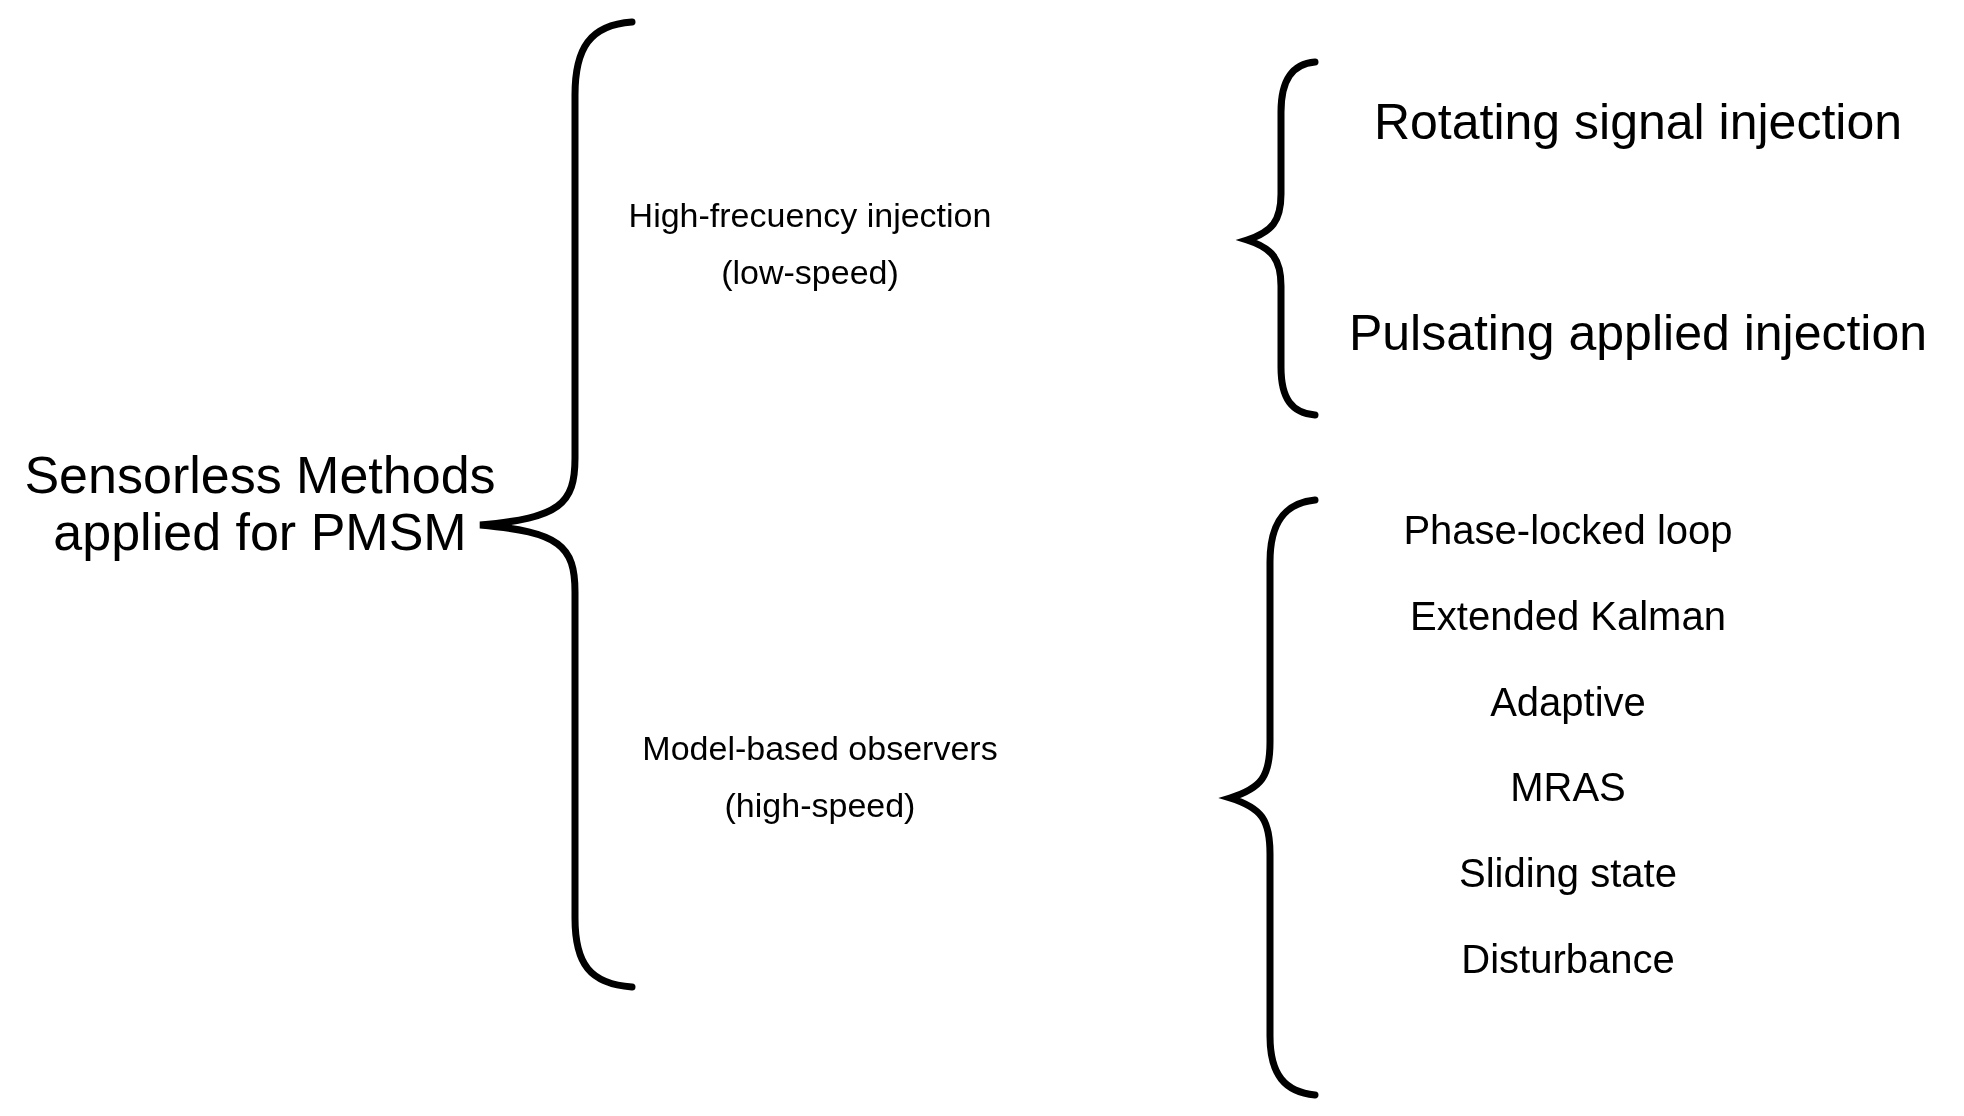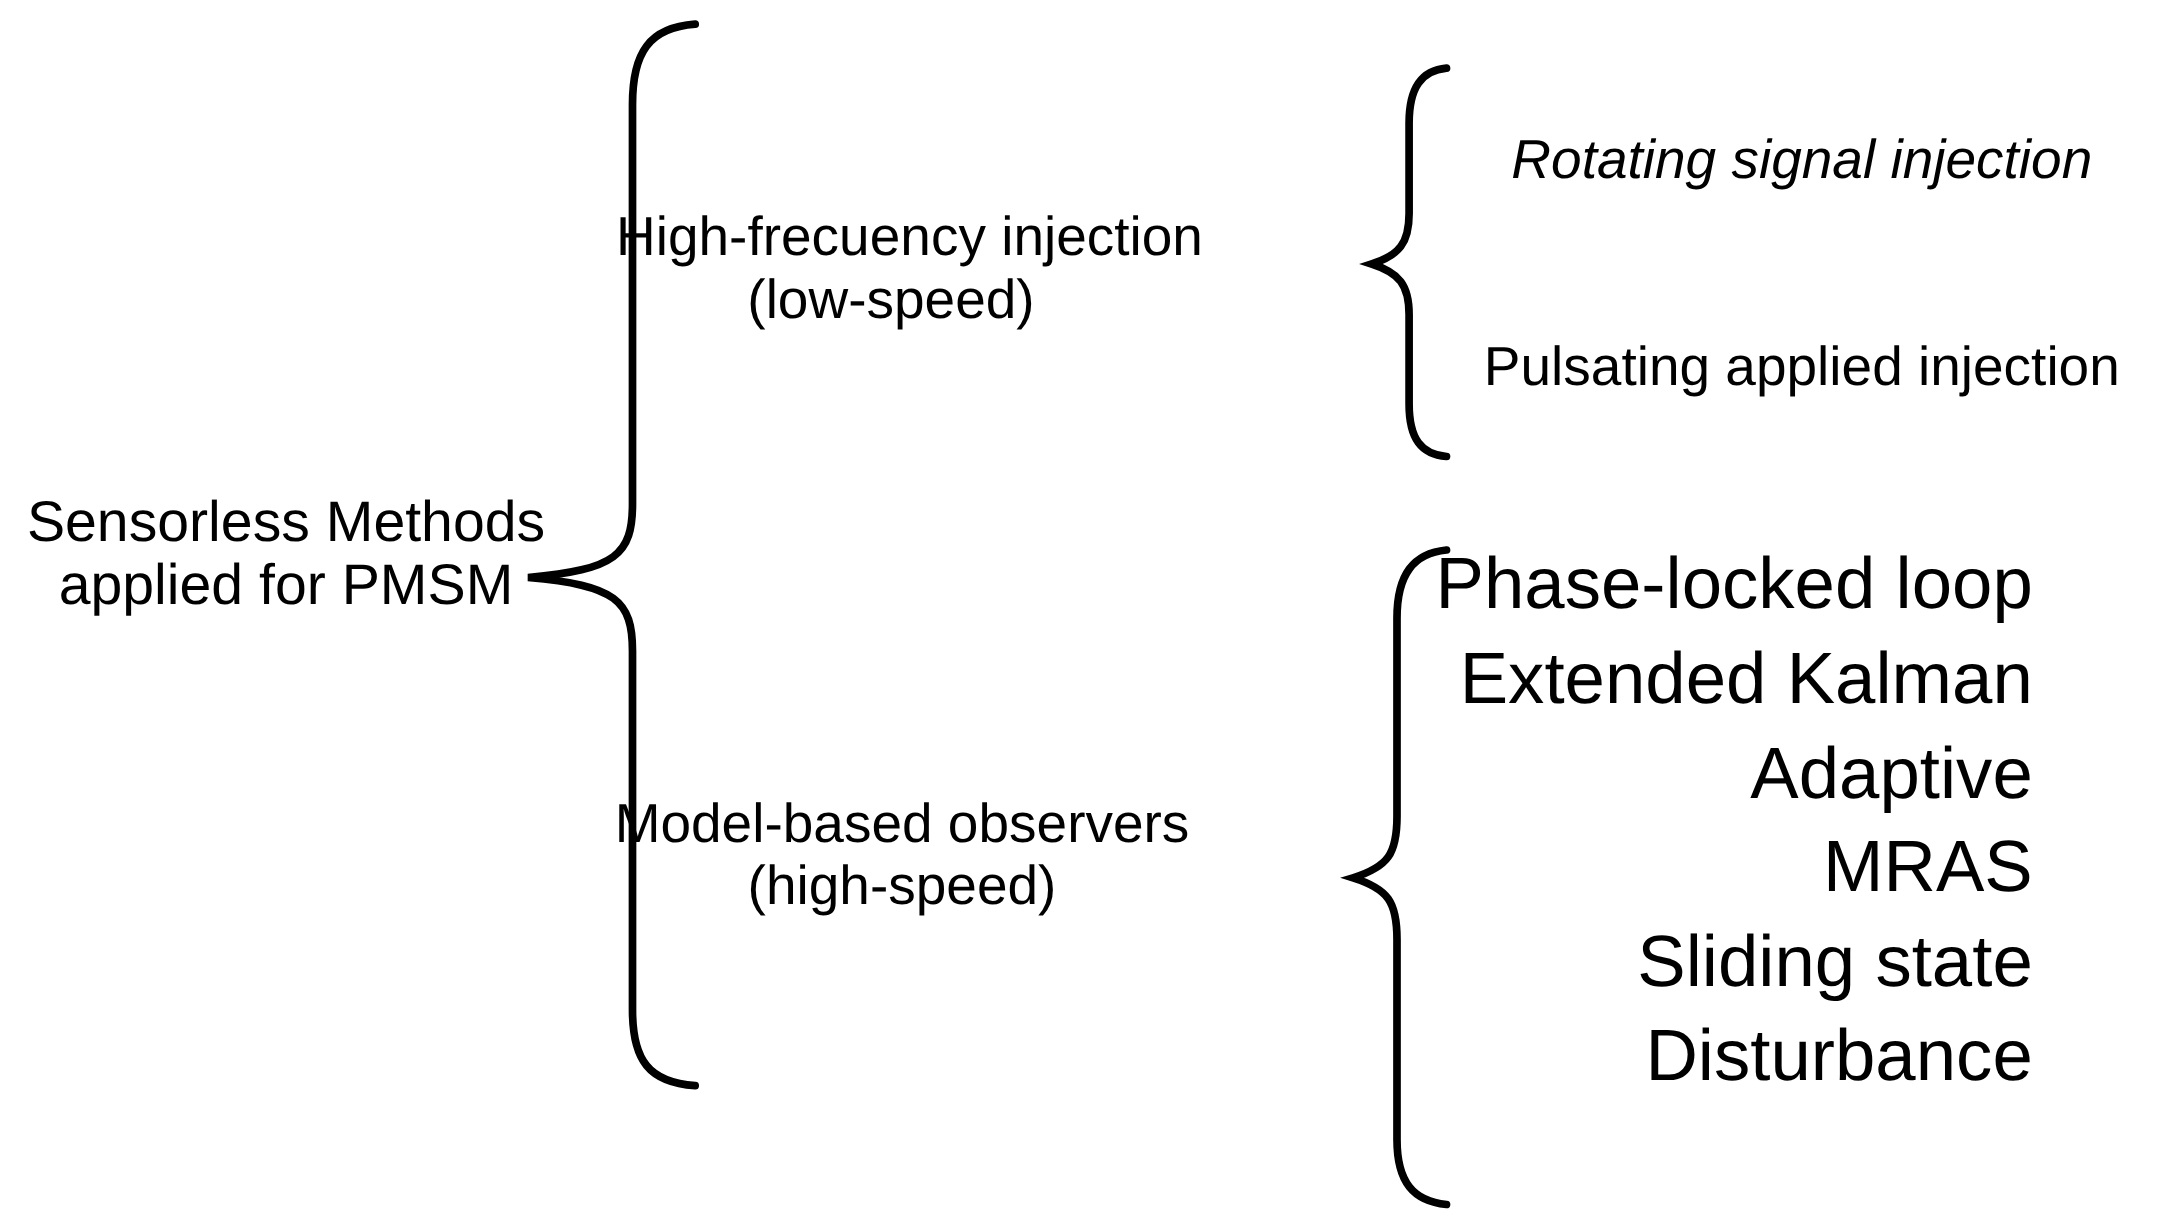--- a/index.html
+++ b/index.html
@@ -38,55 +38,54 @@
     white-space: nowrap;
   }
   .root-label {
     left: 0px;
     top: 447px;
     width: 520px;
     font-size: 52px;
     line-height: 57px;
   }
   .group-label {
-    font-size: 50px;
+    font-size: 34px;
     line-height: 57px;
   }
   .hf-label {
     left: 560px;
     top: 187px;
     width: 500px;
   }
   .model-label {
     left: 540px;
     top: 720px;
     width: 560px;
   }
   .leaf {
     font-size: 50px;
     line-height: 57px;
   }
   .leaf-rotating {
     left: 1318px;
-    top: 117px;
+    top: 94px;
     width: 640px;
-    font-style: italic;
   }
   .leaf-pulsating {
     left: 1318px;
     top: 305px;
     width: 640px;
   }
   .model-list {
     position: absolute;
     left: 1288px;
     top: 488px;
     width: 560px;
-    text-align: right;
-    font-size: 66px;
+    text-align: center;
+    font-size: 40px;
     line-height: 85.8px;
     white-space: nowrap;
   }
 </style>
 </head>
 <body style="background: rgb(255, 255, 255); color: rgb(0, 0, 0);">
 
 <div class="diagram">
 
   <svg class="braces-layer" viewBox="0 0 1964 1116" xmlns="http://www.w3.org/2000/svg">

